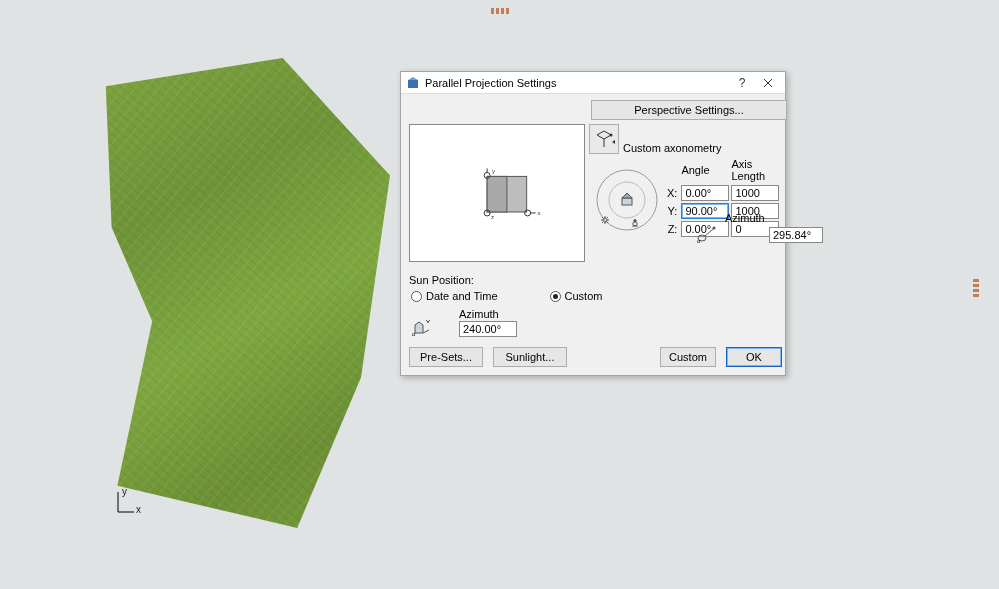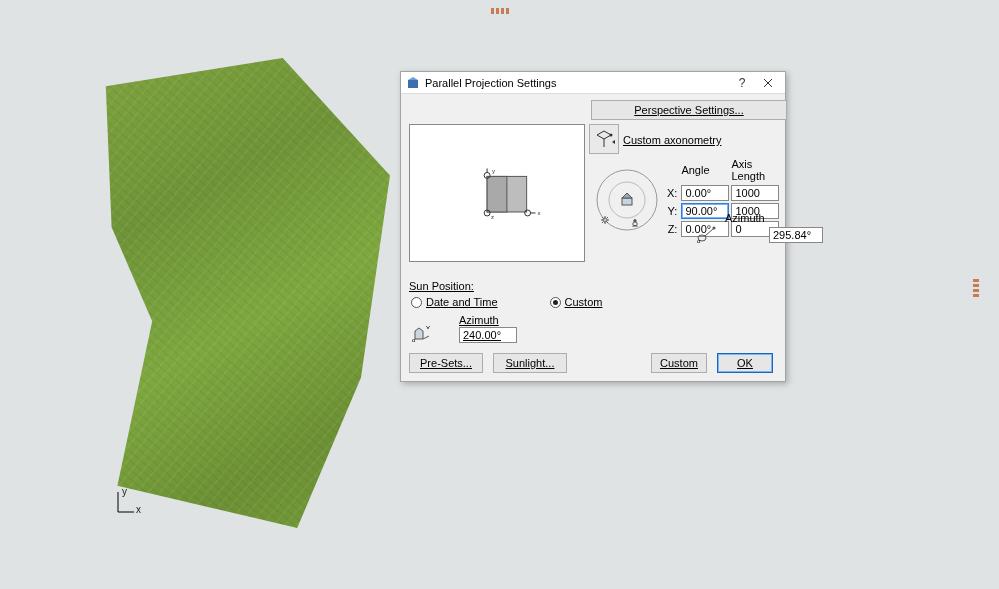--- a/index.html
+++ b/index.html
@@ -41,40 +41,40 @@
     color: #000;
   }
   .titlebar {
     height: 22px; display:flex; align-items:center; padding: 0 4px 0 6px;
     background: #fff; border-bottom: 1px solid #ddd;
   }
   .titlebar .appicon { width:12px; height:12px; margin-right:6px; }
   .titlebar .title { flex:1; font-size:11px; }
   .titlebar .winbtn { width:26px; height:18px; display:flex; align-items:center; justify-content:center; font-size:12px; color:#333; }
 
-  .dlg-body { padding: 6px 12px 8px 8px; text-decoration: underline; }
+  .dlg-body { padding: 6px 3px 8px 8px; }
 
   .persp-btn {
     width: 196px; height: 20px; margin-left: 182px;
     background: #e6e6e6; border: 1px solid #adadad;
     display:flex; align-items:center; justify-content:center;
     font-size:11px;
   }
 
   .mid-row { display:flex; margin-top:4px; gap:4px; }
   .preview {
     width: 176px; height: 138px;
     background: #fff; border: 1px solid #888;
     position: relative; flex-shrink: 0;
   }
   .preview svg { position:absolute; inset:0; }
 
   .right-col { flex:1; position:relative; }
 
-  .axon-head { display:flex; align-items:center; gap:4px; }
+  .axon-head { display:flex; align-items:flex-end; gap:4px; }
   .axon-icon {
     width:30px; height:30px; background:#e9e9e9; border:1px solid #adadad;
     display:flex; align-items:center; justify-content:center;
   }
   .axon-title { font-size:11px; padding-top:2px; }
 
   .grid3 { position:absolute; left:76px; top:32px; font-size:11px; }
   .grid3 table { border-collapse: separate; border-spacing: 2px 2px; }
   .grid3 th { font-weight: normal; text-align:left; padding-bottom:1px; }
   .grid3 td.lab { text-align:right; padding-right:2px; }
@@ -87,21 +87,21 @@
   .dial {
     position:absolute; left:2px; top:40px; width:72px; height:72px;
   }
 
   .cam-azimuth {
     position:absolute; left:106px; top:102px; display:flex; align-items:center; gap:4px;
   }
   .cam-azimuth .lbl { font-size:11px; position:absolute; top:-14px; left:30px; }
   .cam-azimuth input { width:54px; height:16px; font-size:11px; border:1px solid #888; padding:0 3px;margin-left:48px; }
 
-  .sun-sect { margin-top: 18px; }
+  .sun-sect { margin-top: 12px; }
   .sun-label { font-size:11px; margin-bottom:4px; }
   .radio-row { display:flex; gap:24px; align-items:center; margin-left:2px; margin-bottom:6px; }
   .radio { display:flex; align-items:center; gap:4px; font-size:11px; }
   .radio .dot { width:11px; height:11px; border:1px solid #555; border-radius:50%; display:flex; align-items:center; justify-content:center; background:#fff;}
   .radio .dot.checked::after { content:""; width:5px; height:5px; background:#222; border-radius:50%; }
 
   .sun-inputs { display:flex; gap:40px; margin-left:2px; align-items:flex-end; }
   .sun-field { display:flex; align-items:flex-end; gap:4px; }
   .sun-field .stack { display:flex; flex-direction:column; }
   .sun-field .stack .cap { font-size:11px; margin-bottom:1px; margin-left:22px;}

